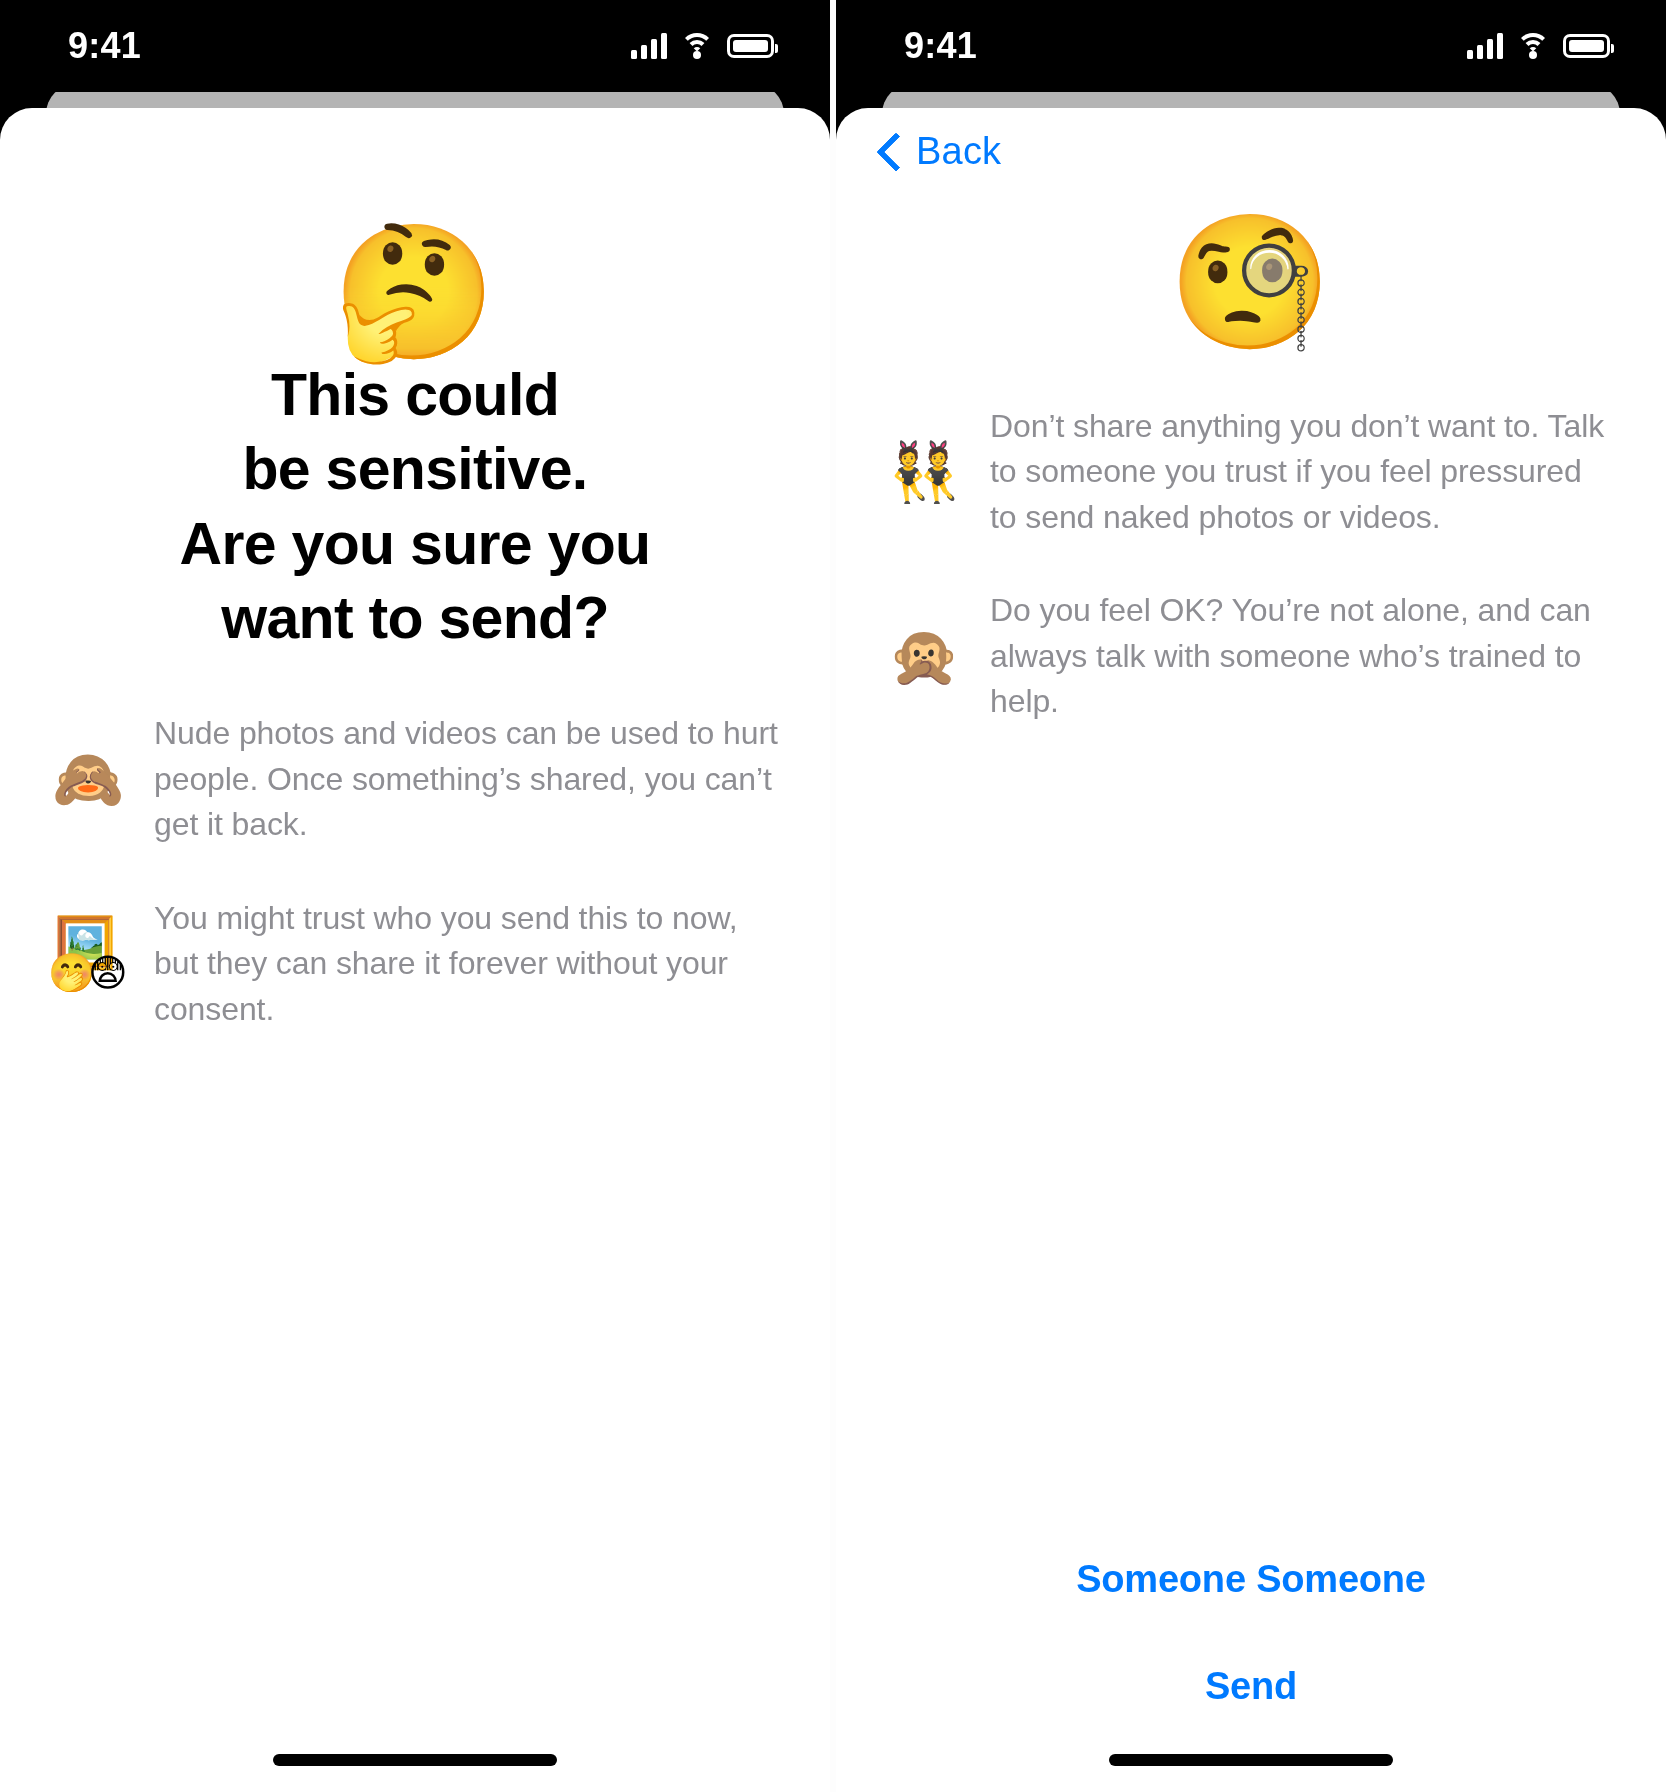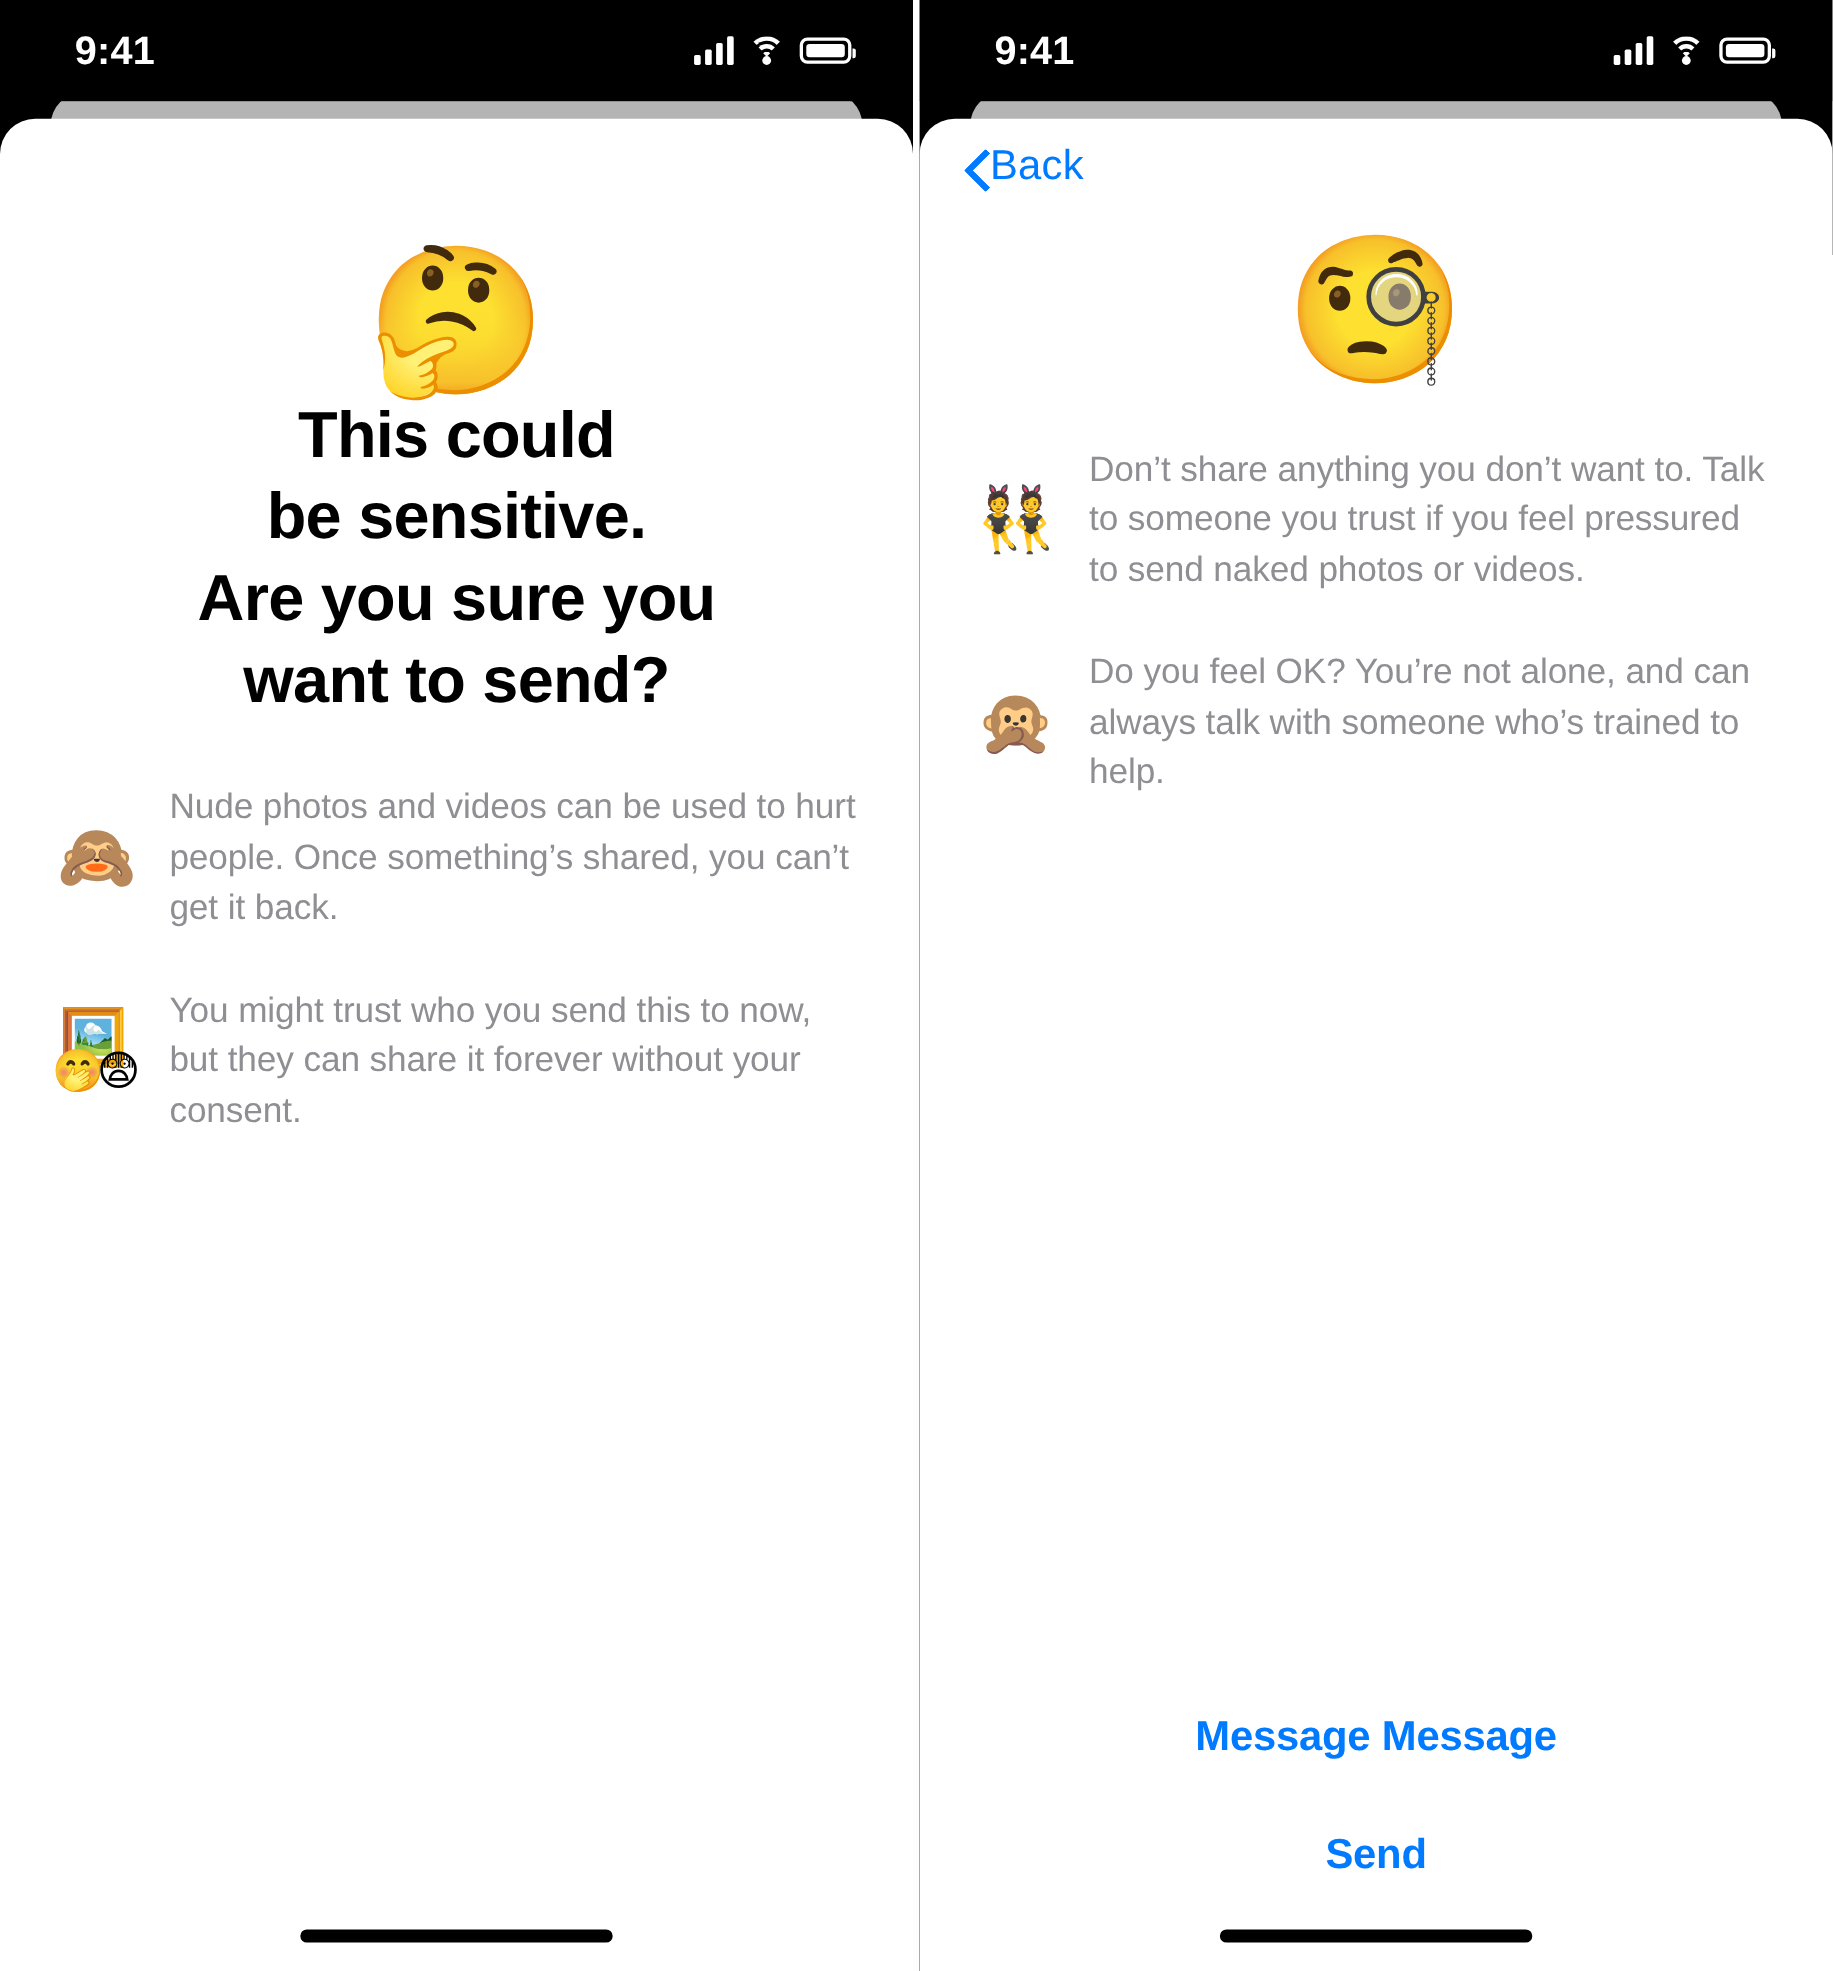--- a/index.html
+++ b/index.html
@@ -42,21 +42,21 @@
   .backcard{ position:absolute; left:46px; right:46px; top:84px; height:120px;
              background:#b4b4b4; border-radius:30px 30px 0 0; z-index:1; }
 
   
   .sheet{ position:absolute; left:0; right:0; top:108px; bottom:0; background:#ffffff;
           border-radius:32px 32px 0 0; z-index:2; display:flex; flex-direction:column; }
 
   
   .nav{ height:86px; display:flex; align-items:center; padding:0 30px; flex:0 0 86px; }
   .nav.empty{ }
-  .backbtn{ display:inline-flex; align-items:flex-end; gap:0; background:none; border:none; cursor:pointer; padding:6px 8px; }
+  .backbtn{ display:inline-flex; align-items:flex-start; gap:16px; background:none; border:none; cursor:pointer; padding:6px 8px; }
   .chev{ width:26px; height:40px; position:relative; flex:0 0 26px; }
   .chev::before{ content:""; position:absolute; left:8px; top:8px; width:22px; height:22px;
                  border-left:6px solid #007AFF; border-bottom:6px solid #007AFF;
                  transform:rotate(45deg); border-radius:2px; }
   .backlabel{ color:#007AFF; font-size:38px; font-weight:400; letter-spacing:.2px; }
 
   
   .hero{ flex:0 0 auto; display:flex; flex-direction:column; align-items:center; }
   .emoji{ font-family:"DejaVu Sans",sans-serif; line-height:1; user-select:none; }
   .hero .emoji{ font-size:132px; }
@@ -204,21 +204,21 @@
         </div>
         <div class="bullet">
           <div class="emoji">🙊</div>
           <div class="btext">Do you feel OK? You’re not alone, and can always talk with someone who’s trained to help.</div>
         </div>
       </div>
 
       <div class="spacer"></div>
 
       <div class="actions">
-        <button class="ghost">Message Message</button>
+        <button class="ghost">Someone Someone</button>
         <button class="ghost">Send</button>
       </div>
 
       <div class="homebar">
           <i></i>
         </div>
     </div>
   </div>
 
 </div>

